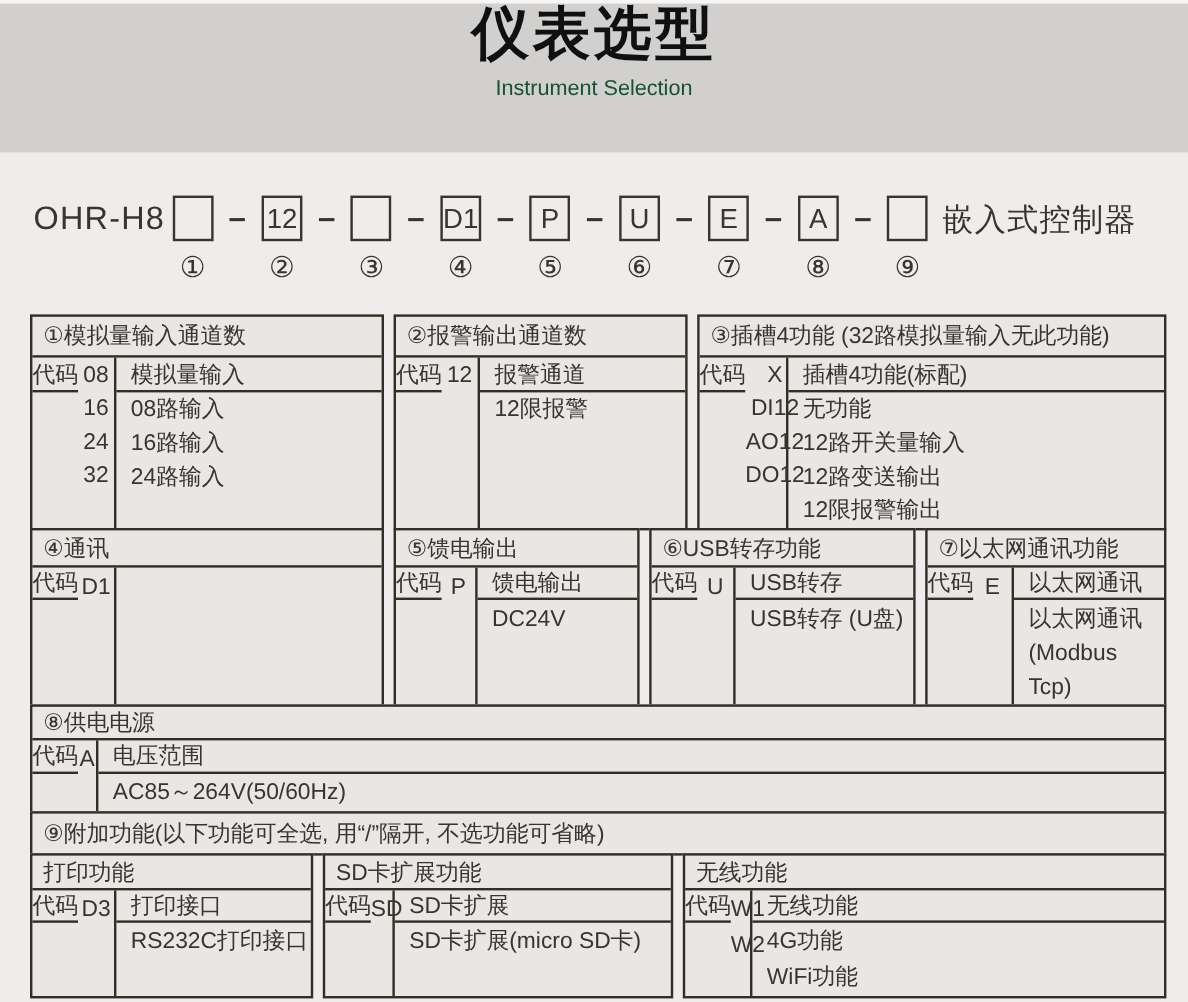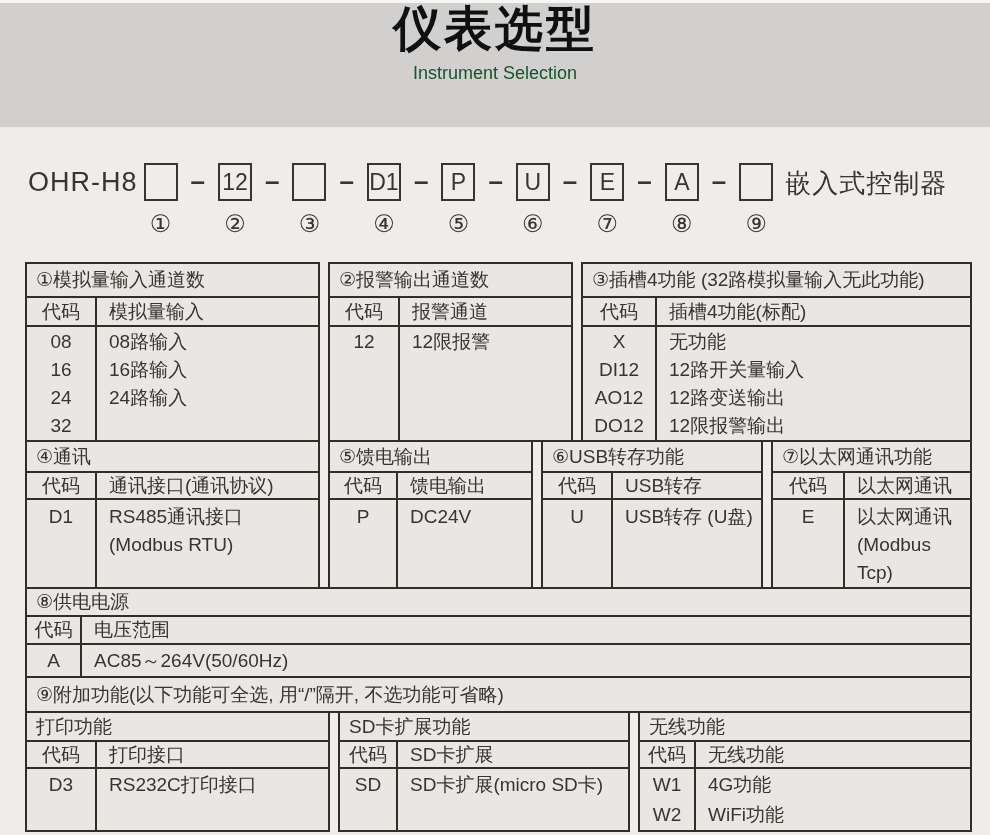--- a/index.html
+++ b/index.html
@@ -45,21 +45,21 @@
     display:flex;flex-direction:column;
   }
   .grow{flex:1}
   .sec-title{
     font-size:19px;color:var(--txt);padding-left:9px;
     border-bottom:2px solid var(--bd);
     display:flex;align-items:center;
   }
   .sec-title.no-border{border-bottom:none}
   .sec-cols{display:flex;flex:1}
-  .code-col{border-right:2px solid var(--bd);display:flex;flex-direction:column;flex:0 0 auto}
+  .code-col{border-right:2px solid var(--bd);display:flex;flex-direction:row;flex:0 0 auto}
   .desc-col{display:flex;flex-direction:column;flex:1;min-width:0}
   .cell-head{
     font-size:19px;border-bottom:2px solid var(--bd);
     display:flex;align-items:center;flex:0 0 auto;
   }
   .code-col .cell-head{justify-content:center}
   .desc-col .cell-head{padding-left:12px}
   .cell-body{flex:1;font-size:19px}
   .code-col .cell-body{text-align:center}
   .desc-col .cell-body{padding-left:12px}
@@ -76,21 +76,21 @@
   .b8 .cell-head{height:28px}
   .b8 .line{line-height:31px}
   .b9t .sec-title{height:33px}
   .b9 .sec-title{height:29px}
   .b9 .cell-head{height:27px}
   .b9 .line{line-height:30px}
   .b9 .cell-body{padding-top:1px}
   
   .w-s1{width:295px}.w-s2{width:245px}
   .w-s4{width:295px}.w-s5{width:205px}.w-s6{width:222px}
-  .w-s9a{width:305px}.w-s9b{width:292px}
+  .w-s9a{width:236px}.w-s9b{width:292px}
   .cw70{width:70px}.cw74{width:74px}.cw68{width:68px}.cw72{width:72px}
   .cw55{width:55px}.cw58{width:58px}.cw56{width:56px}
 </style>
 </head>
 <body>
 
 <div class="top-strip"></div>
 
 <div class="header-band">
   <div class="page-title">仪表选型</div>
@@ -216,27 +216,20 @@
   <div class="band b2">
     <div class="sec w-s4">
       <div class="sec-title">④通讯</div>
       <div class="sec-cols">
         <div class="code-col cw70">
           <div class="cell-head">代码</div>
           <div class="cell-body">
             <div class="line">D1</div>
           </div>
         </div>
-        <div class="desc-col">
-          <div class="cell-head">通讯接口(通讯协议)</div>
-          <div class="cell-body">
-            <div class="line">RS485通讯接口</div>
-            <div class="line">(Modbus RTU)</div>
-          </div>
-        </div>
       </div>
     </div>
     <div class="sec w-s5">
       <div class="sec-title">⑤馈电输出</div>
       <div class="sec-cols">
         <div class="code-col cw68">
           <div class="cell-head">代码</div>
           <div class="cell-body">
             <div class="line">P</div>
           </div>

